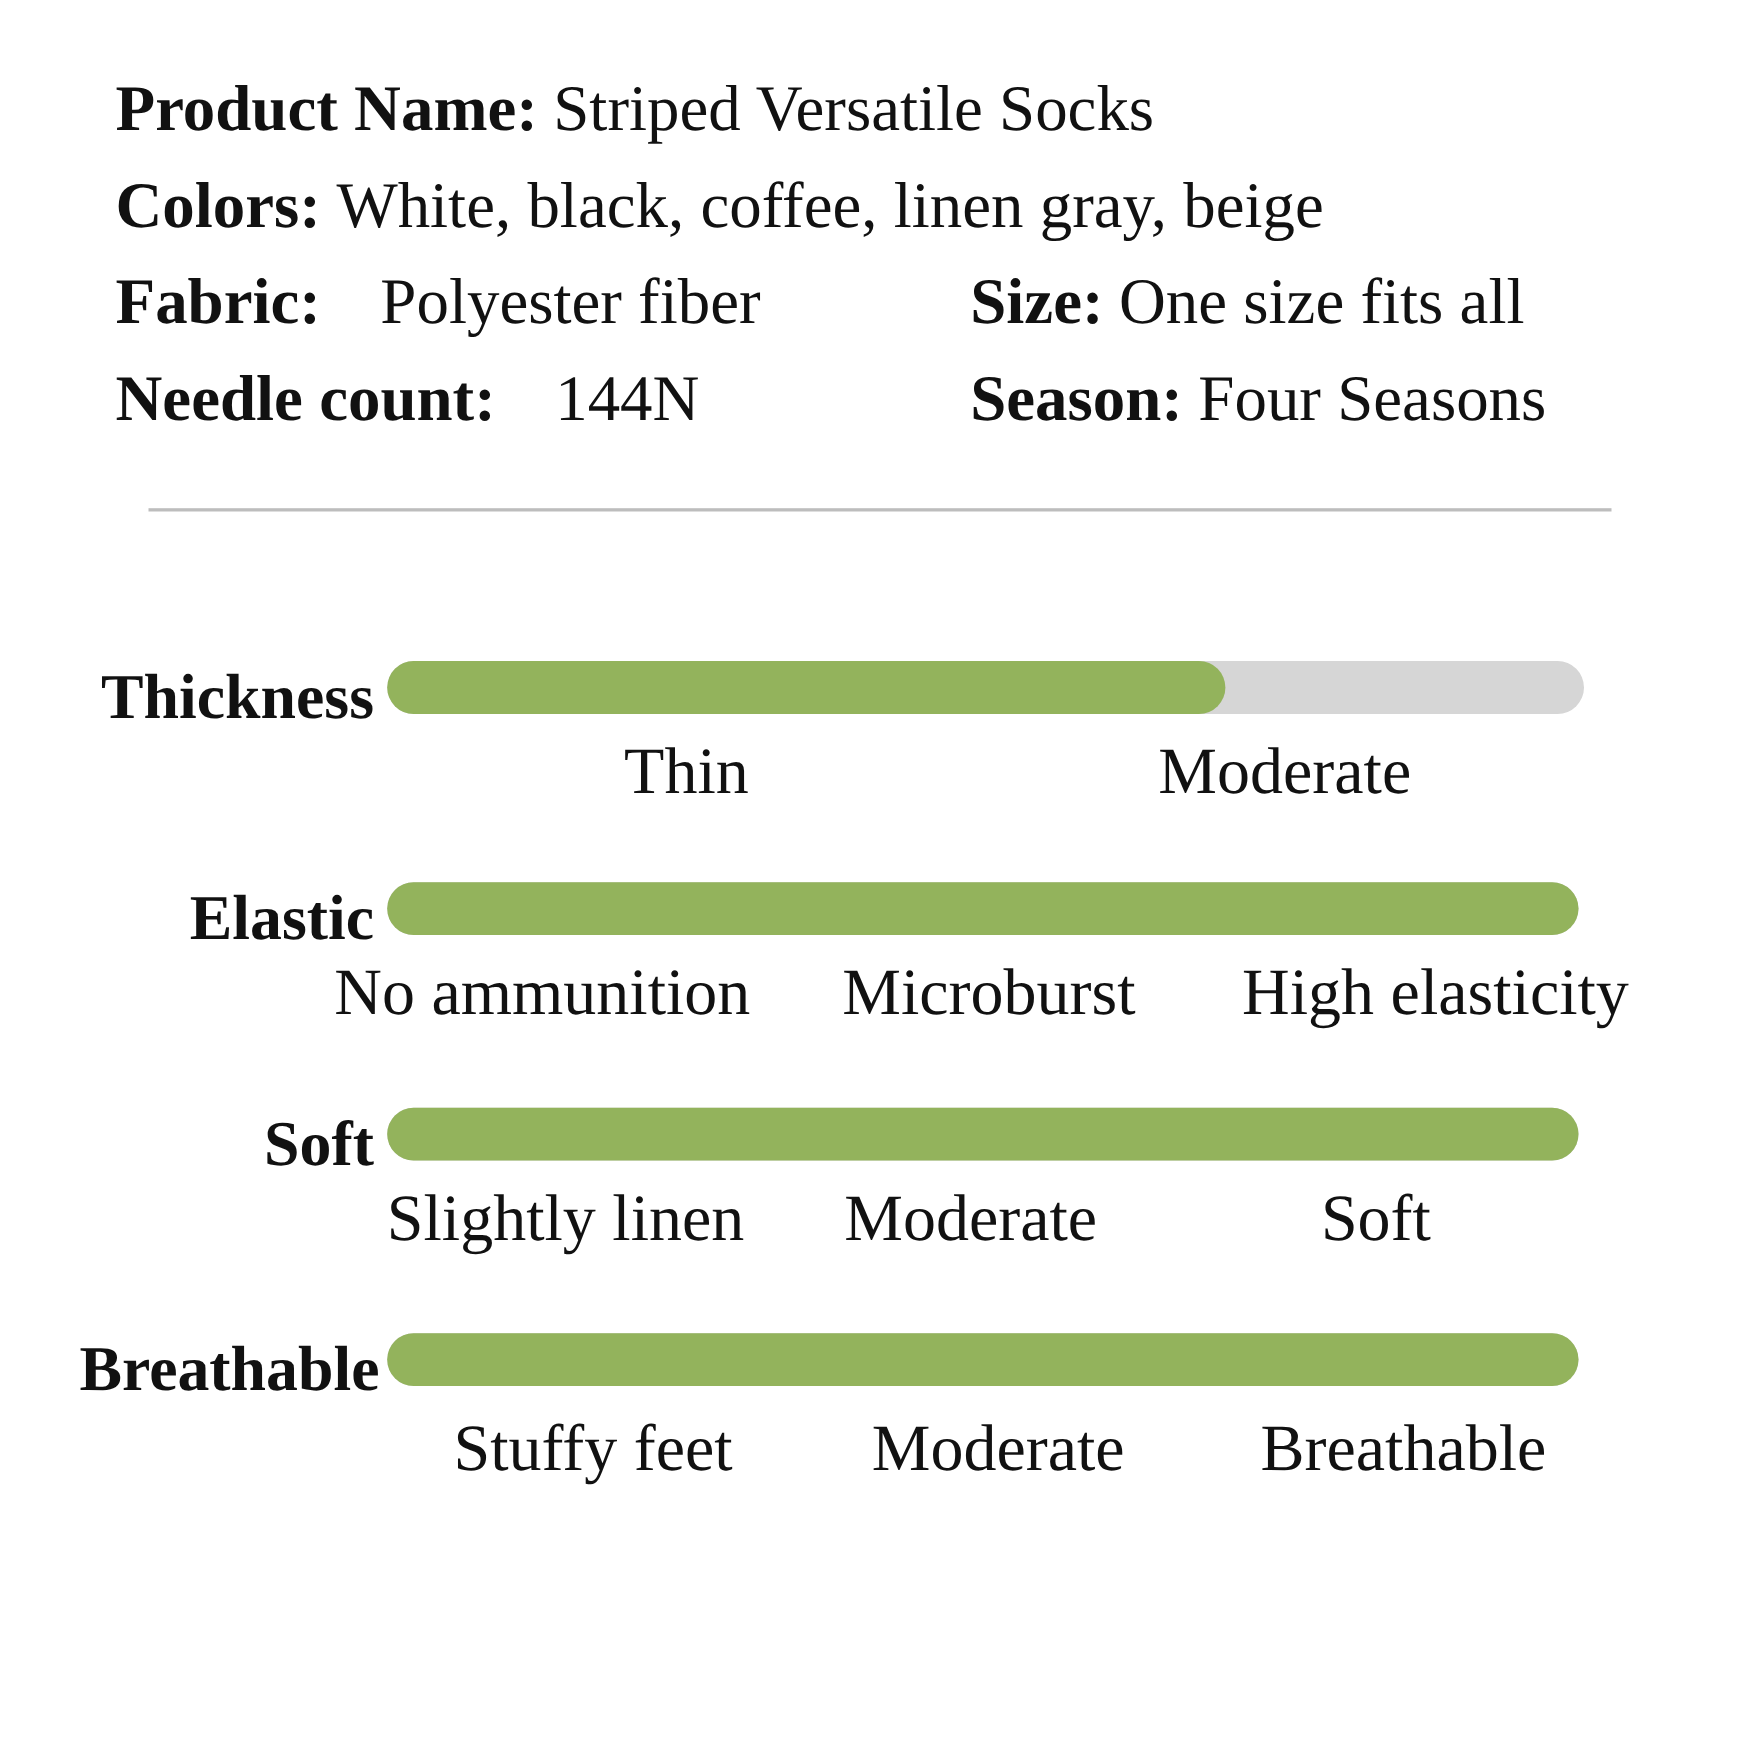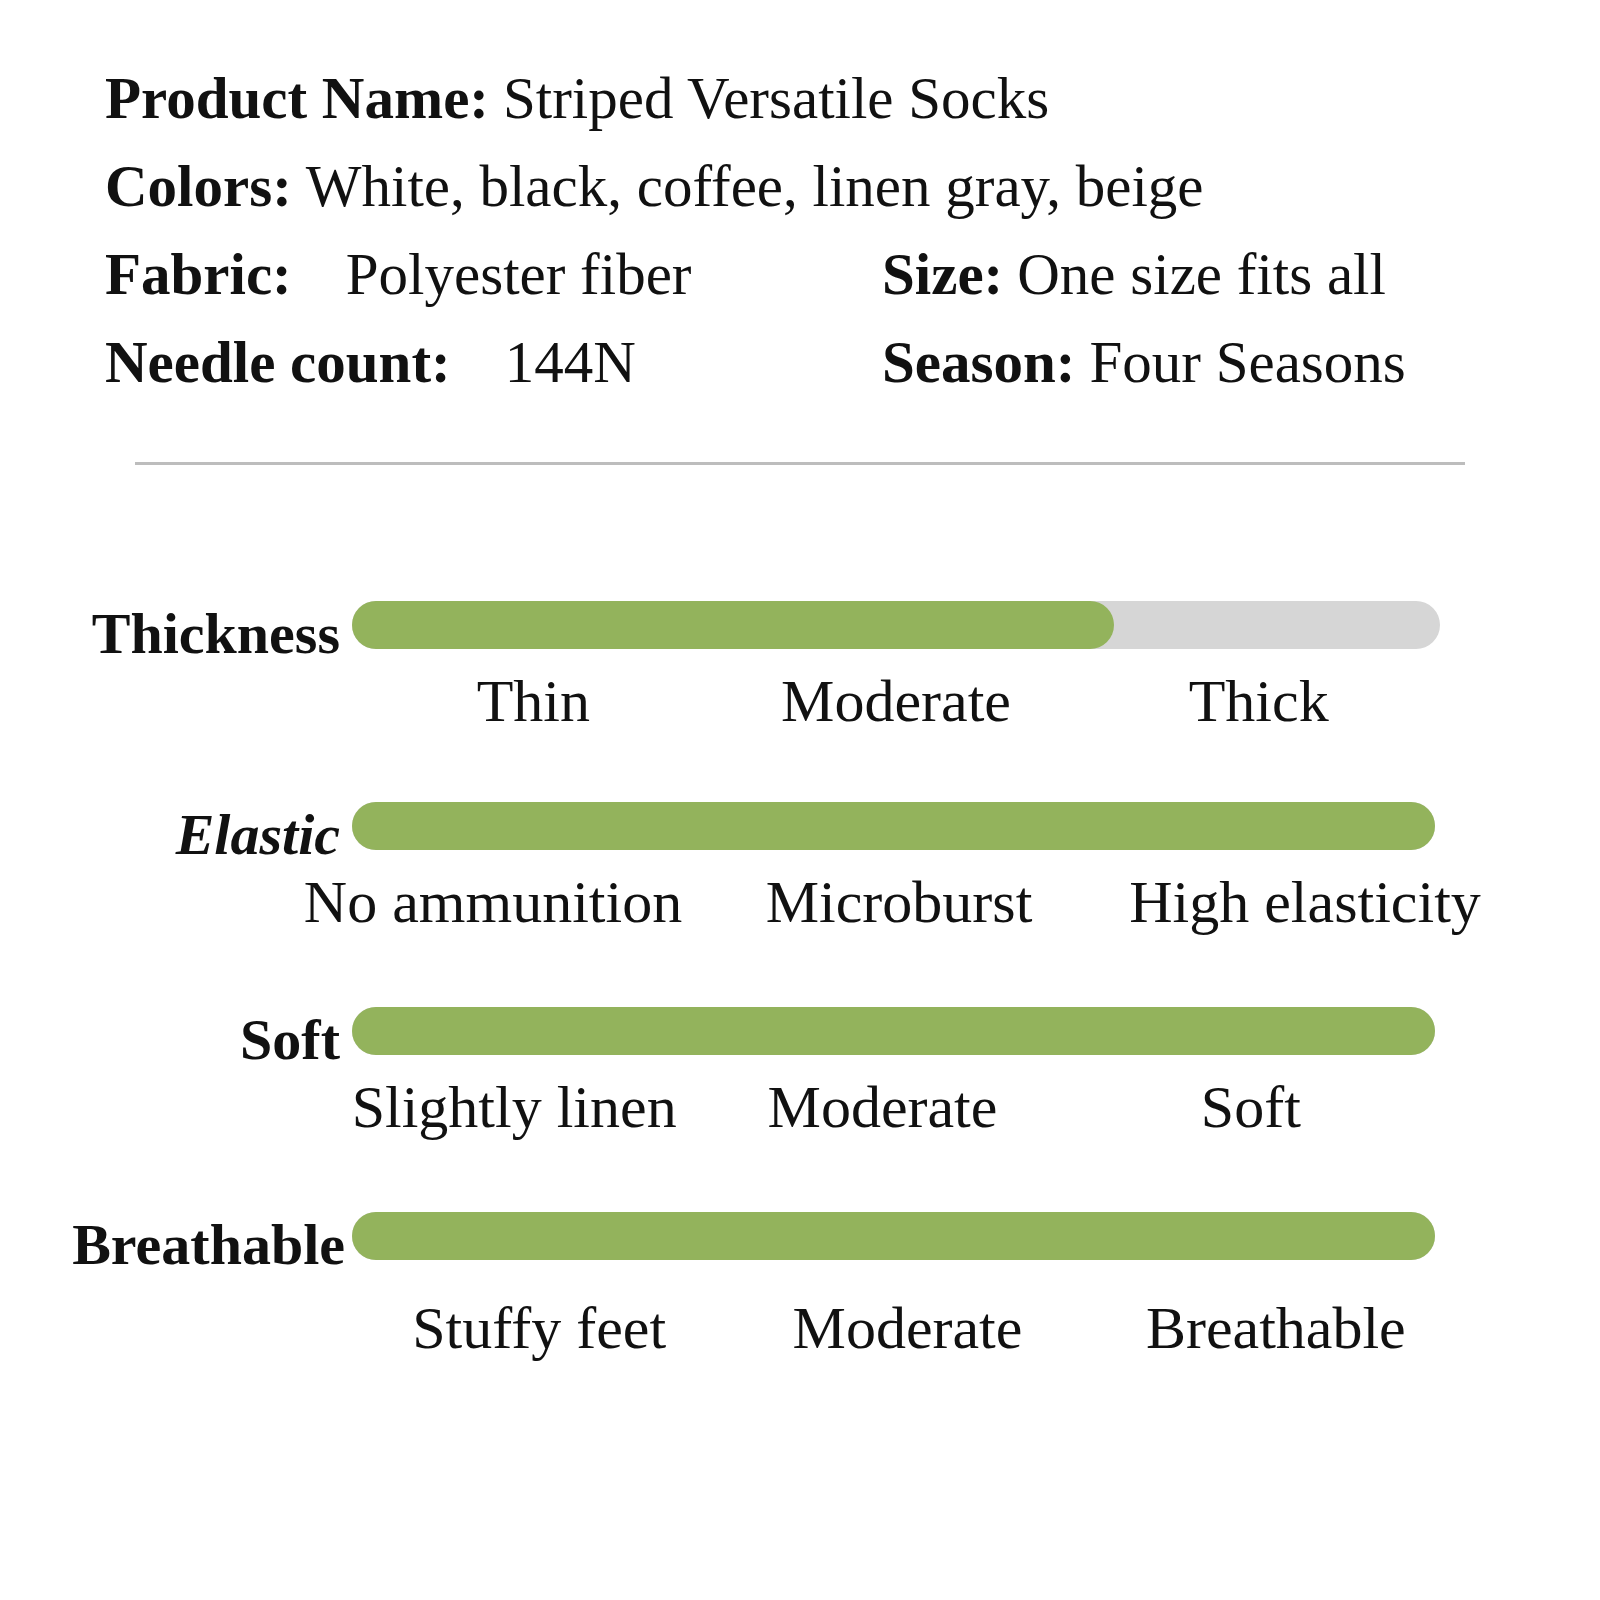--- a/index.html
+++ b/index.html
@@ -110,31 +110,31 @@
   .scale span {
     flex: 1 1 0;
     text-align: center;
   }
 
   
   .row-thickness .rating-label { top: 22px; }
   .row-thickness .bar-wrap { top: 18px; }
   .row-thickness .scale { left: 352px; right: 160px; top: 88px; }
 
-  .row-elastic .rating-label { top: 18px; font-style: italic; }
+  .row-elastic .rating-label { top: 18px; }
   .row-elastic .bar-wrap { left: 352px; right: 165px; top: 14px; }
   .row-elastic .scale { left: 290px; right: 92px; top: 84px; }
 
   .row-soft .rating-label { top: 18px; }
   .row-soft .bar-wrap { left: 352px; right: 165px; top: 14px; }
   .row-soft .scale { left: 330px; right: 165px; top: 84px; }
 
   .row-breathable .rating-label { top: 18px; width: 345px; }
   .row-breathable .bar-wrap { left: 352px; right: 165px; top: 14px; }
-  .row-breathable .scale { left: 355px; right: 140px; top: 100px; }
+  .row-breathable .scale { left: 355px; right: 140px; top: 88px; }
 </style>
 </head>
 <body>
 
 <div class="page">
 
   <div class="spec-block">
 
     <div class="spec-line">
       <span class="spec-label">Product Name:</span>
@@ -176,21 +176,20 @@
 
     <div class="rating-row row-thickness">
       <div class="rating-label">Thickness</div>
       <div class="bar-wrap">
         <div class="bar-track" style="background: rgb(214, 214, 214);"></div>
         <div class="bar-fill" id="fill-0" style="width: 70%; background: rgb(147, 179, 92);"></div>
       </div>
       <div class="scale">
         <span>Thin</span>
         <span>Moderate</span>
-        <span>Thick</span>
       </div>
     </div>
 
     <div class="rating-row row-elastic">
       <div class="rating-label">Elastic</div>
       <div class="bar-wrap">
         <div class="bar-track" style="background: rgb(214, 214, 214);"></div>
         <div class="bar-fill" id="fill-1" style="width: 100%; background: rgb(147, 179, 92);"></div>
       </div>
       <div class="scale">

